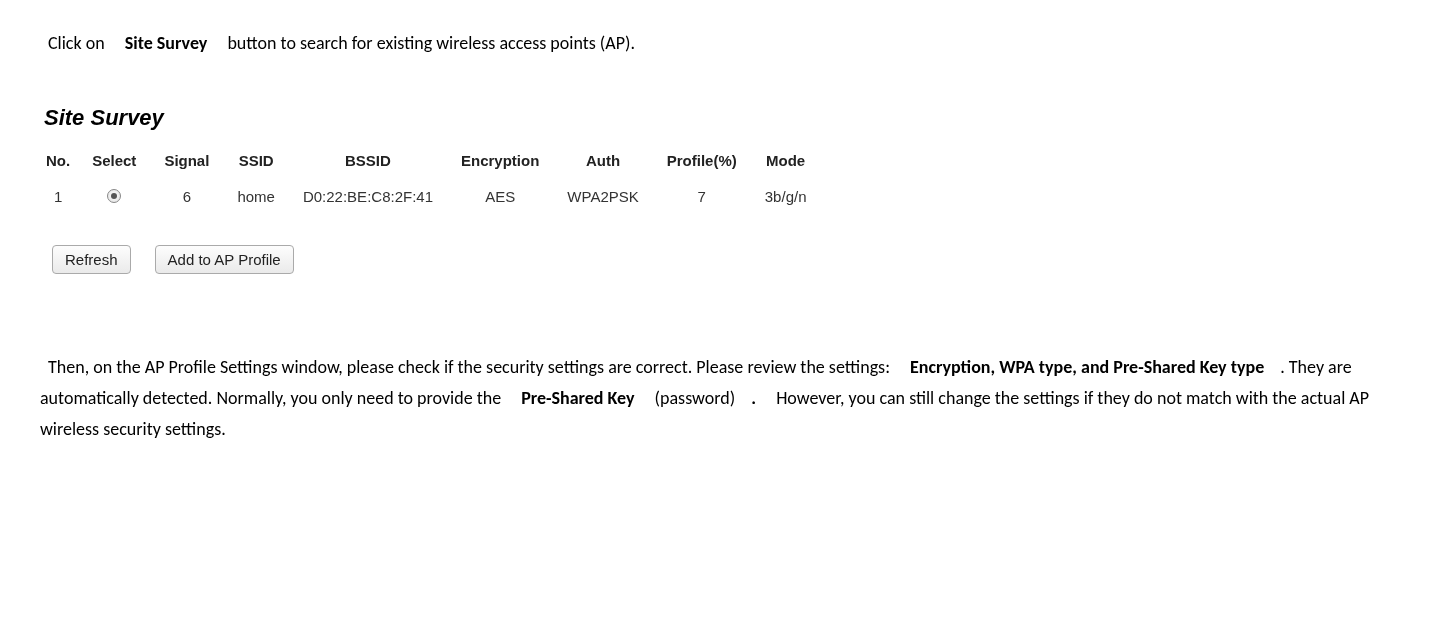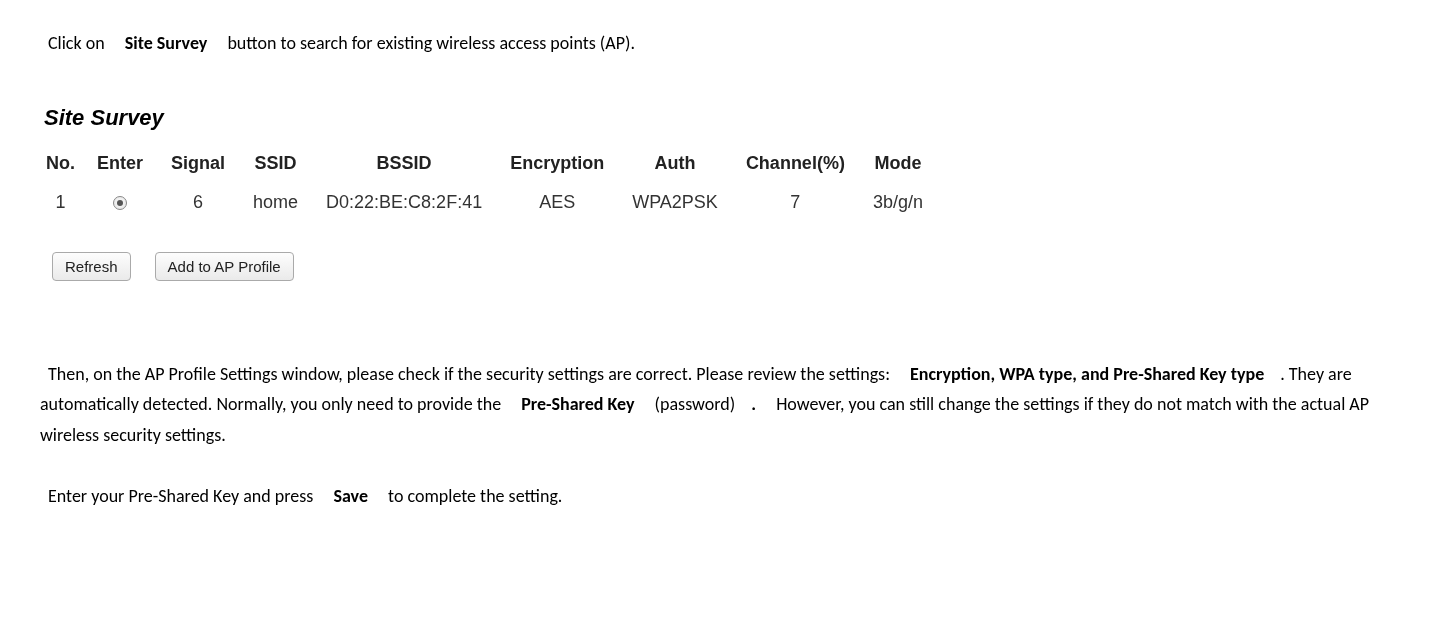--- a/index.html
+++ b/index.html
@@ -29,21 +29,21 @@
     .survey-title {
       font-family: Arial, sans-serif;
       font-size: 22px;
       font-weight: bold;
       font-style: italic;
       color: #000;
       margin-bottom: 6px;
     }
     .survey-table {
       font-family: Arial, sans-serif;
-      font-size: 18px;
+      font-size: 15px;
       color: #222;
       border-collapse: collapse;
     }
     .survey-table th {
       font-weight: bold;
       text-align: center;
       padding: 4px 14px 6px 14px;
     }
     .survey-table td {
       text-align: center;
@@ -102,27 +102,27 @@
     <span>Click on </span><span class="bold">Site Survey</span><span> button to search for existing wireless access points (AP).</span>
   </p>
 </div>
 
 <div class="survey-container">
   <div class="survey-title">Site Survey</div>
   <table class="survey-table">
     <thead>
       <tr>
         <th>No.</th>
-        <th>Enter</th>
+        <th>Select</th>
         <th>Signal</th>
         <th>SSID</th>
         <th>BSSID</th>
         <th>Encryption</th>
         <th>Auth</th>
-        <th>Channel(%)</th>
+        <th>Profile(%)</th>
         <th>Mode</th>
       </tr>
     </thead>
     <tbody>
       <tr>
         <td>1</td>
         <td>
           <span class="radio-dot"></span>
         </td>
         <td>6</td>
@@ -138,16 +138,13 @@
   <div class="buttons">
     <button class="btn">Refresh</button>
     <button class="btn">Add to AP Profile</button>
   </div>
 </div>
 
 <div class="outro">
   <p>
     <span>Then, on the AP Profile Settings window, please check if the security settings are correct. Please review the settings: </span><span class="bold">Encryption, WPA type, and Pre-Shared Key type</span><span>. They are automatically detected. Normally, you only need to provide the </span><span class="bold">Pre-Shared Key</span><span> (password)</span><span class="bold">.</span><span> However, you can still change the settings if they do not match with the actual AP wireless security settings.</span>
   </p>
-  <p>
-    <span>Enter your Pre-Shared Key and press </span><span class="bold">Save</span><span> to complete the setting.</span>
-  </p>
 </div>
 
 </body></html>

